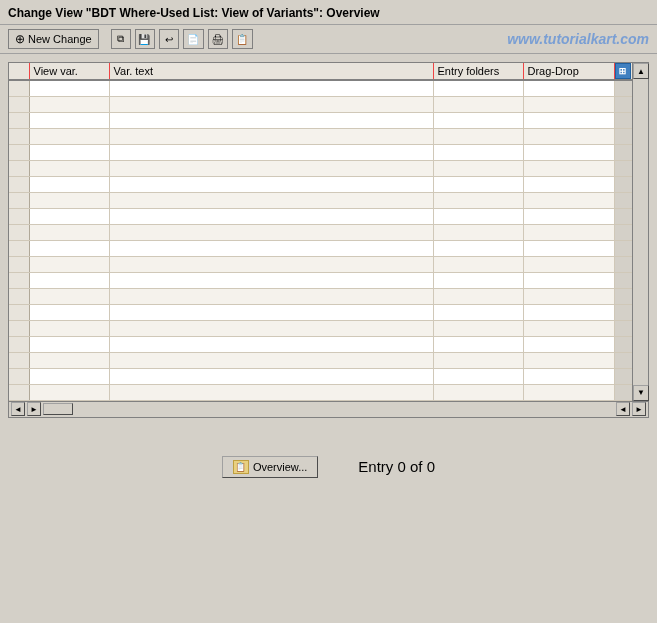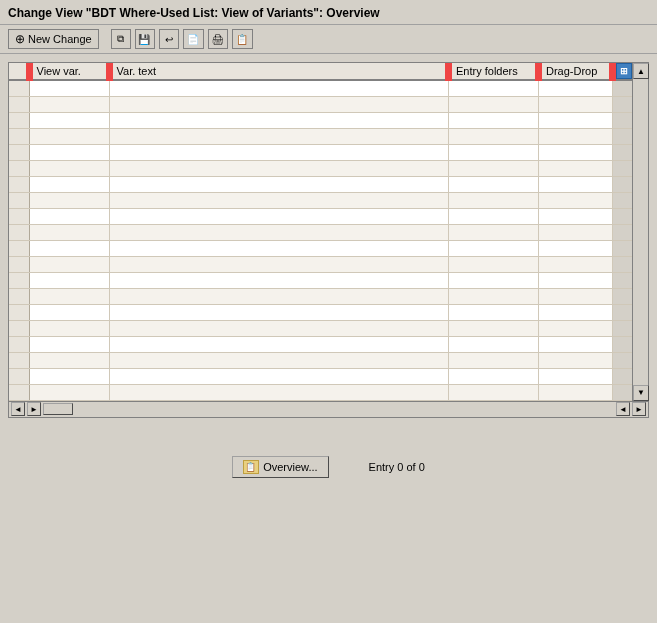--- a/index.html
+++ b/index.html
@@ -84,37 +84,37 @@
     }
 
     .data-table {
       width: 100%;
       border-collapse: collapse;
       font-size: 11px;
     }
 
     .data-table th {
       background-color: #e8e4dc;
-      border-right: 7px solid #ef4444;
+      border-right: 1px solid #ef4444;
       border-bottom: 2px solid #808080;
       padding: 0 4px;
       text-align: left;
       font-weight: normal;
       color: #000;
     }
 
     .data-table th:first-child {
       width: 20px;
       background-color: #e8e4dc;
     }
 
     .col-view-var { width: 80px; }
     .col-var-text { width: auto; }
     .col-hide-folders { width: 90px; }
-    .col-drag-drop { width: 74px; margin-left: 36px; }
+    .col-drag-drop { width: 91px; margin-left: 36px; }
 
     .data-table td {
       border-right: 1px solid #d0c8b8;
       border-bottom: 1px solid #d0c8b8;
       padding: 2px 4px;
       height: 16px;
     }
 
     .data-table td:first-child {
       background-color: #e8e4dc;
@@ -231,21 +231,21 @@
       width: 16px;
       height: 14px;
       background: #e8d080;
       border: 1px solid #c0a040;
       display: flex;
       align-items: center;
       justify-content: center;
     }
 
     .entry-info {
-      font-size: 11px;
+      font-size: 15px;
       color: #000;
     }
   </style>
 </head>
 <body>
 
 <div class="title-bar">
   <span>Change View "BDT Where-Used List: View of Variants": Overview</span>
 </div>
 
@@ -270,20 +270,21 @@
   <button class="toolbar-btn">
     <span style="font-size:10px; color:#4080d0;">📄</span>
   </button>
   <button class="toolbar-btn">
     <span style="font-size:10px;">🖨</span>
   </button>
   <button class="toolbar-btn">
     <span style="font-size:10px;">📋</span>
   </button>
 
+  <span class="watermark">www.tutorialkart.com</span>
 </div>
 
 <div class="main-content">
   <div class="table-container">
 
 
     <div class="table-scroll-wrapper">
       <div class="table-inner">
         <table class="data-table">
           <thead>

